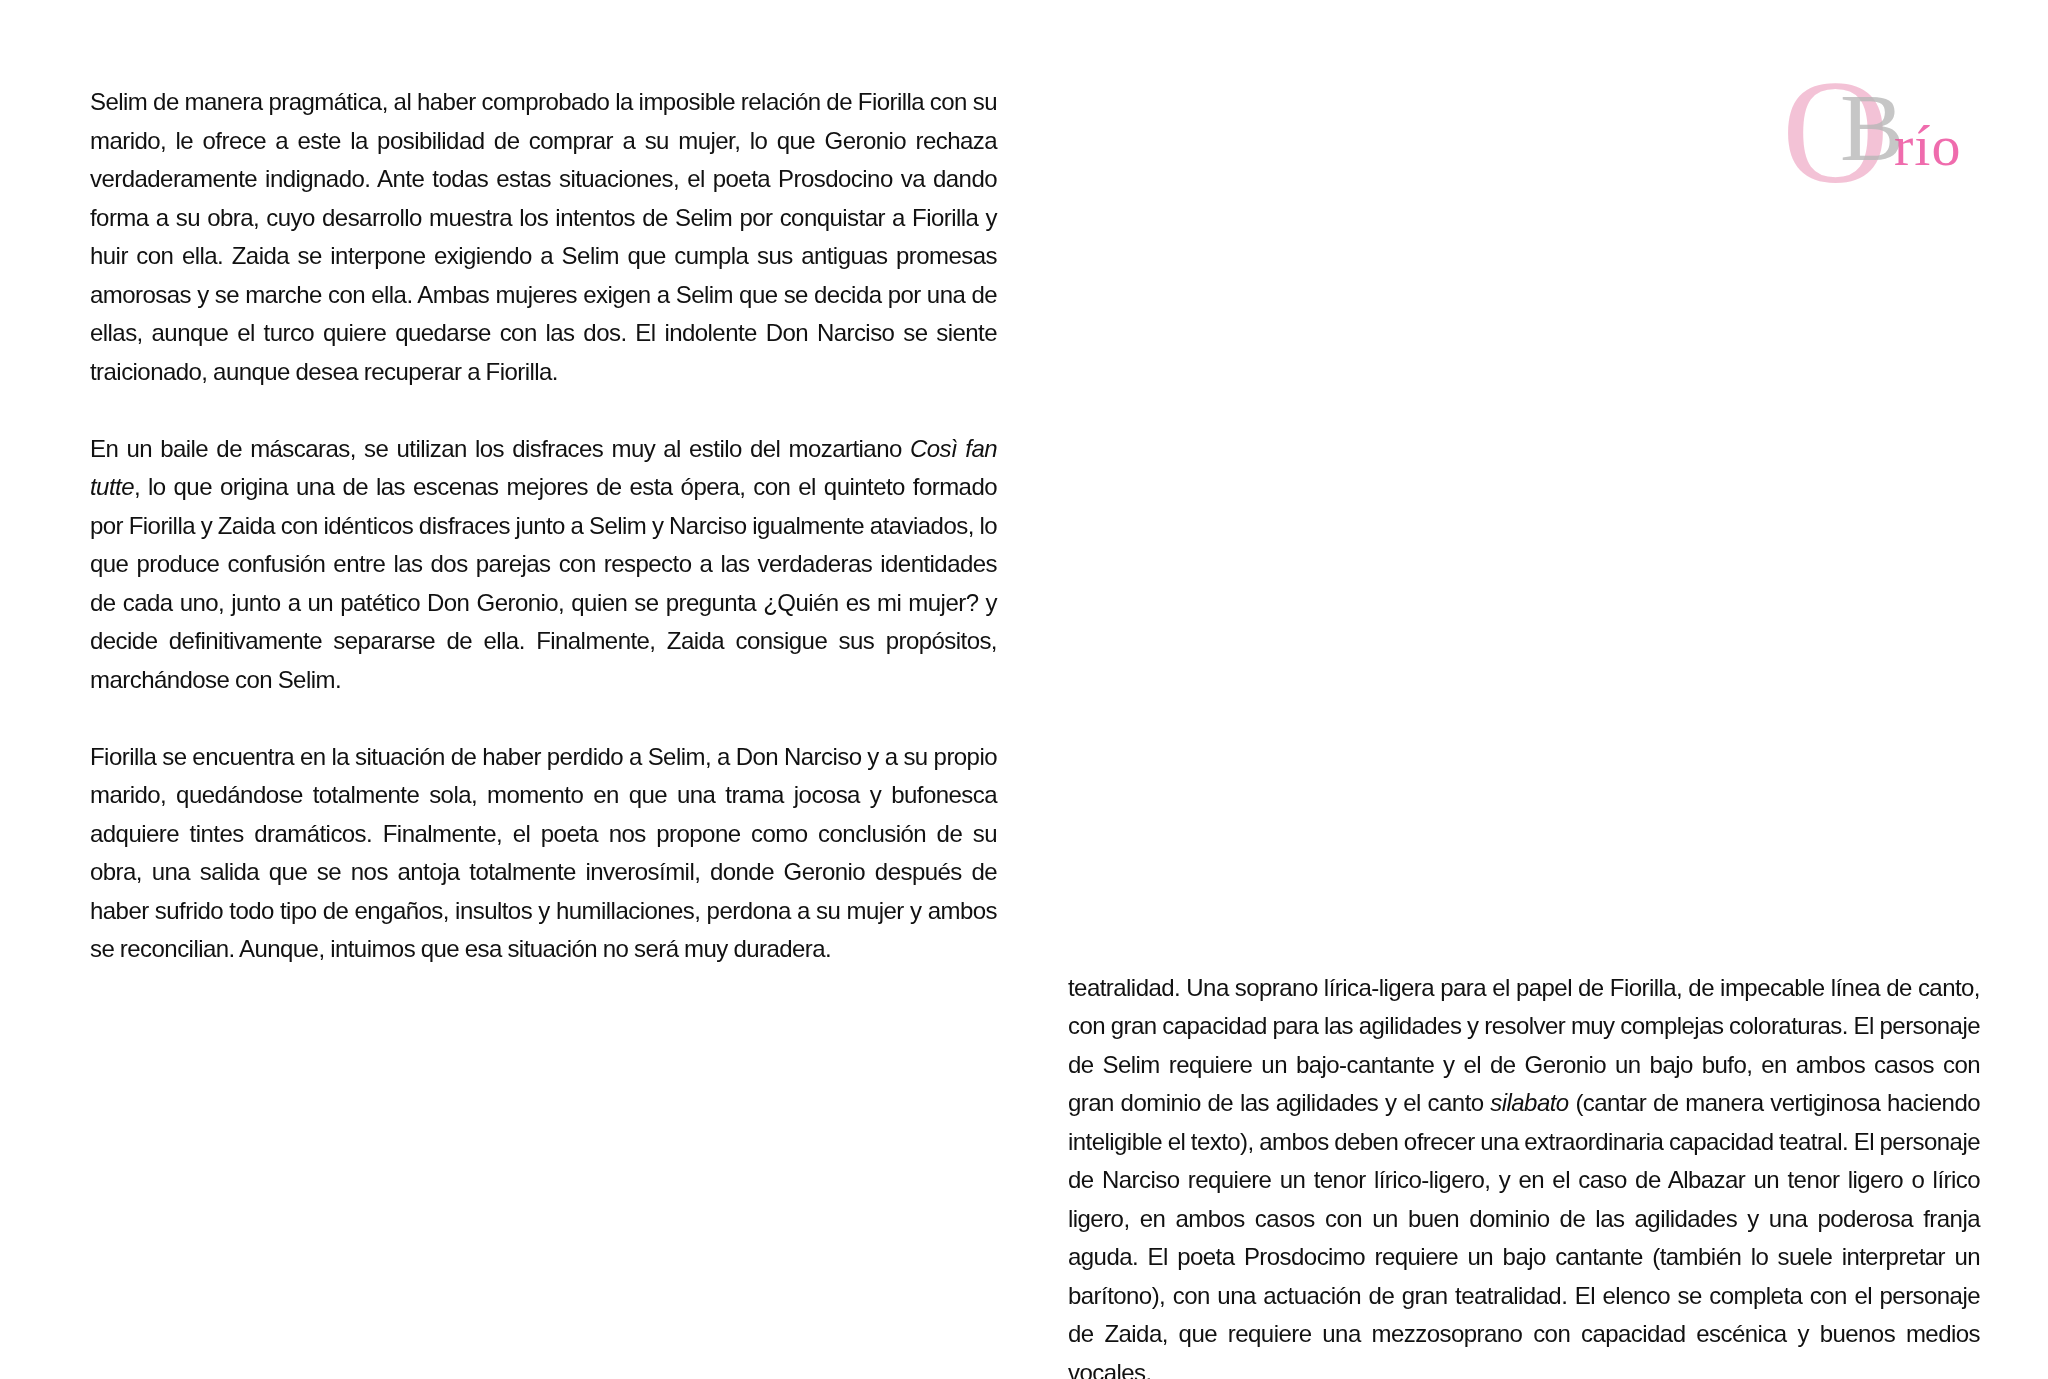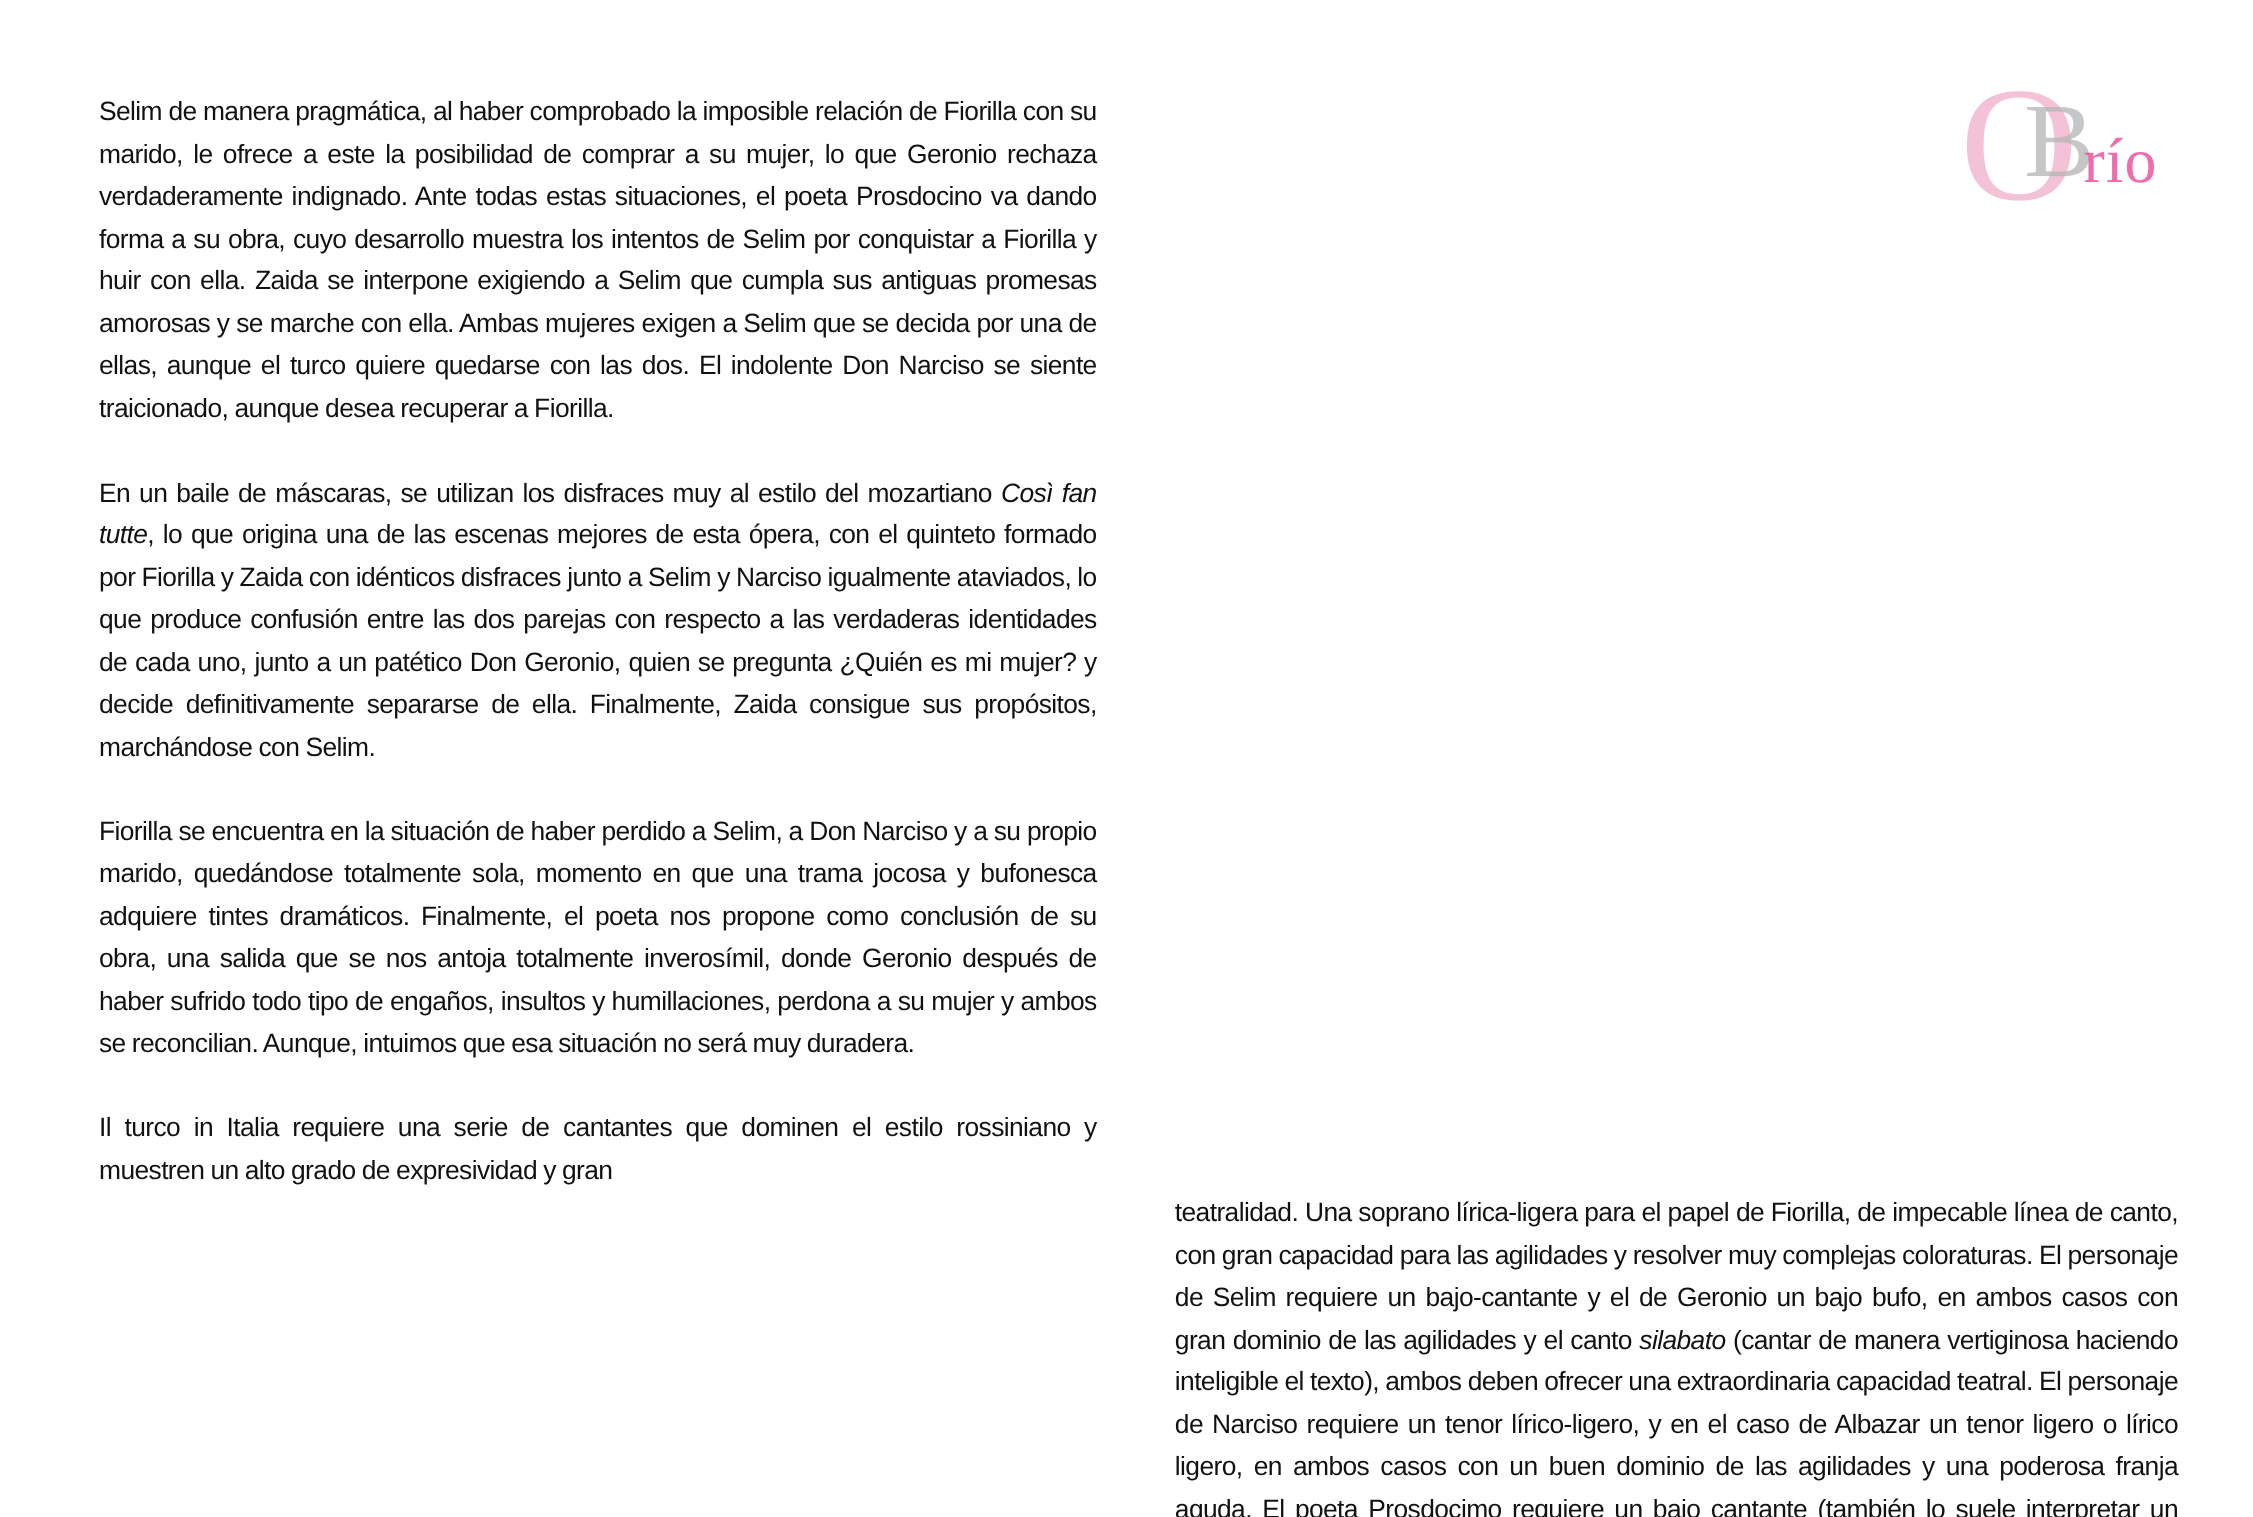--- a/index.html
+++ b/index.html
@@ -94,21 +94,20 @@
     <span class="logo-rio">río</span>
   </div>
 
   <div class="column left text-layer">
     <p class="para">Selim de manera pragmática, al haber comprobado la imposible relación de Fiorilla con su marido, le ofrece a este la posibilidad de comprar a su mujer, lo que Geronio rechaza verdaderamente indignado. Ante todas estas situaciones, el poeta Prosdocino va dando forma a su obra, cuyo desarrollo muestra los intentos de Selim por conquistar a Fiorilla y huir con ella. Zaida se interpone exigiendo a Selim que cumpla sus antiguas promesas amorosas y se marche con ella. Ambas mujeres exigen a Selim que se decida por una de ellas, aunque el turco quiere quedarse con las dos. El indolente Don Narciso se siente traicionado, aunque desea recuperar a Fiorilla.</p>
 
     <p class="para"><span>En un baile de máscaras, se utilizan los disfraces muy al estilo del mozartiano </span><em>Così fan tutte</em><span>, lo que origina una de las escenas mejores de esta ópera, con el quinteto formado por Fiorilla y Zaida con idénticos disfraces junto a Selim y Narciso igualmente ataviados, lo que produce confusión entre las dos parejas con respecto a las verdaderas identidades de cada uno, junto a un patético Don Geronio, quien se pregunta ¿Quién es mi mujer? y decide definitivamente separarse de ella. Finalmente, Zaida consigue sus propósitos, marchándose con Selim.</span></p>
 
     <p class="para">Fiorilla se encuentra en la situación de haber perdido a Selim, a Don Narciso y a su propio marido, quedándose totalmente sola, momento en que una trama jocosa y bufonesca adquiere tintes dramáticos. Finalmente, el poeta nos propone como conclusión de su obra, una salida que se nos antoja totalmente inverosímil, donde Geronio después de haber sufrido todo tipo de engaños, insultos y humillaciones, perdona a su mujer y ambos se reconcilian. Aunque, intuimos que esa situación no será muy duradera.</p>
 
-    <p class="para">Il turco in Italia requiere una serie de cantantes que dominen el estilo rossiniano y muestren un alto grado de expresividad y gran</p>
   </div>
 
   <div class="column right text-layer">
     <p class="para"><span>teatralidad. Una soprano lírica-ligera para el papel de Fiorilla, de impecable línea de canto, con gran capacidad para las agilidades y resolver muy complejas coloraturas. El personaje de Selim requiere un bajo-cantante y el de Geronio un bajo bufo, en ambos casos con gran dominio de las agilidades y el canto </span><em>silabato</em><span> (cantar de manera vertiginosa haciendo inteligible el texto), ambos deben ofrecer una extraordinaria capacidad teatral. El personaje de Narciso requiere un tenor lírico-ligero, y en el caso de Albazar un tenor ligero o lírico ligero, en ambos casos con un buen dominio de las agilidades y una poderosa franja aguda. El poeta Prosdocimo requiere un bajo cantante (también lo suele interpretar un barítono), con una actuación de gran teatralidad. El elenco se completa con el personaje de Zaida, que requiere una mezzosoprano con capacidad escénica y buenos medios vocales.</span></p>
 
   </div>
 
 </div>
 
 </body></html>

